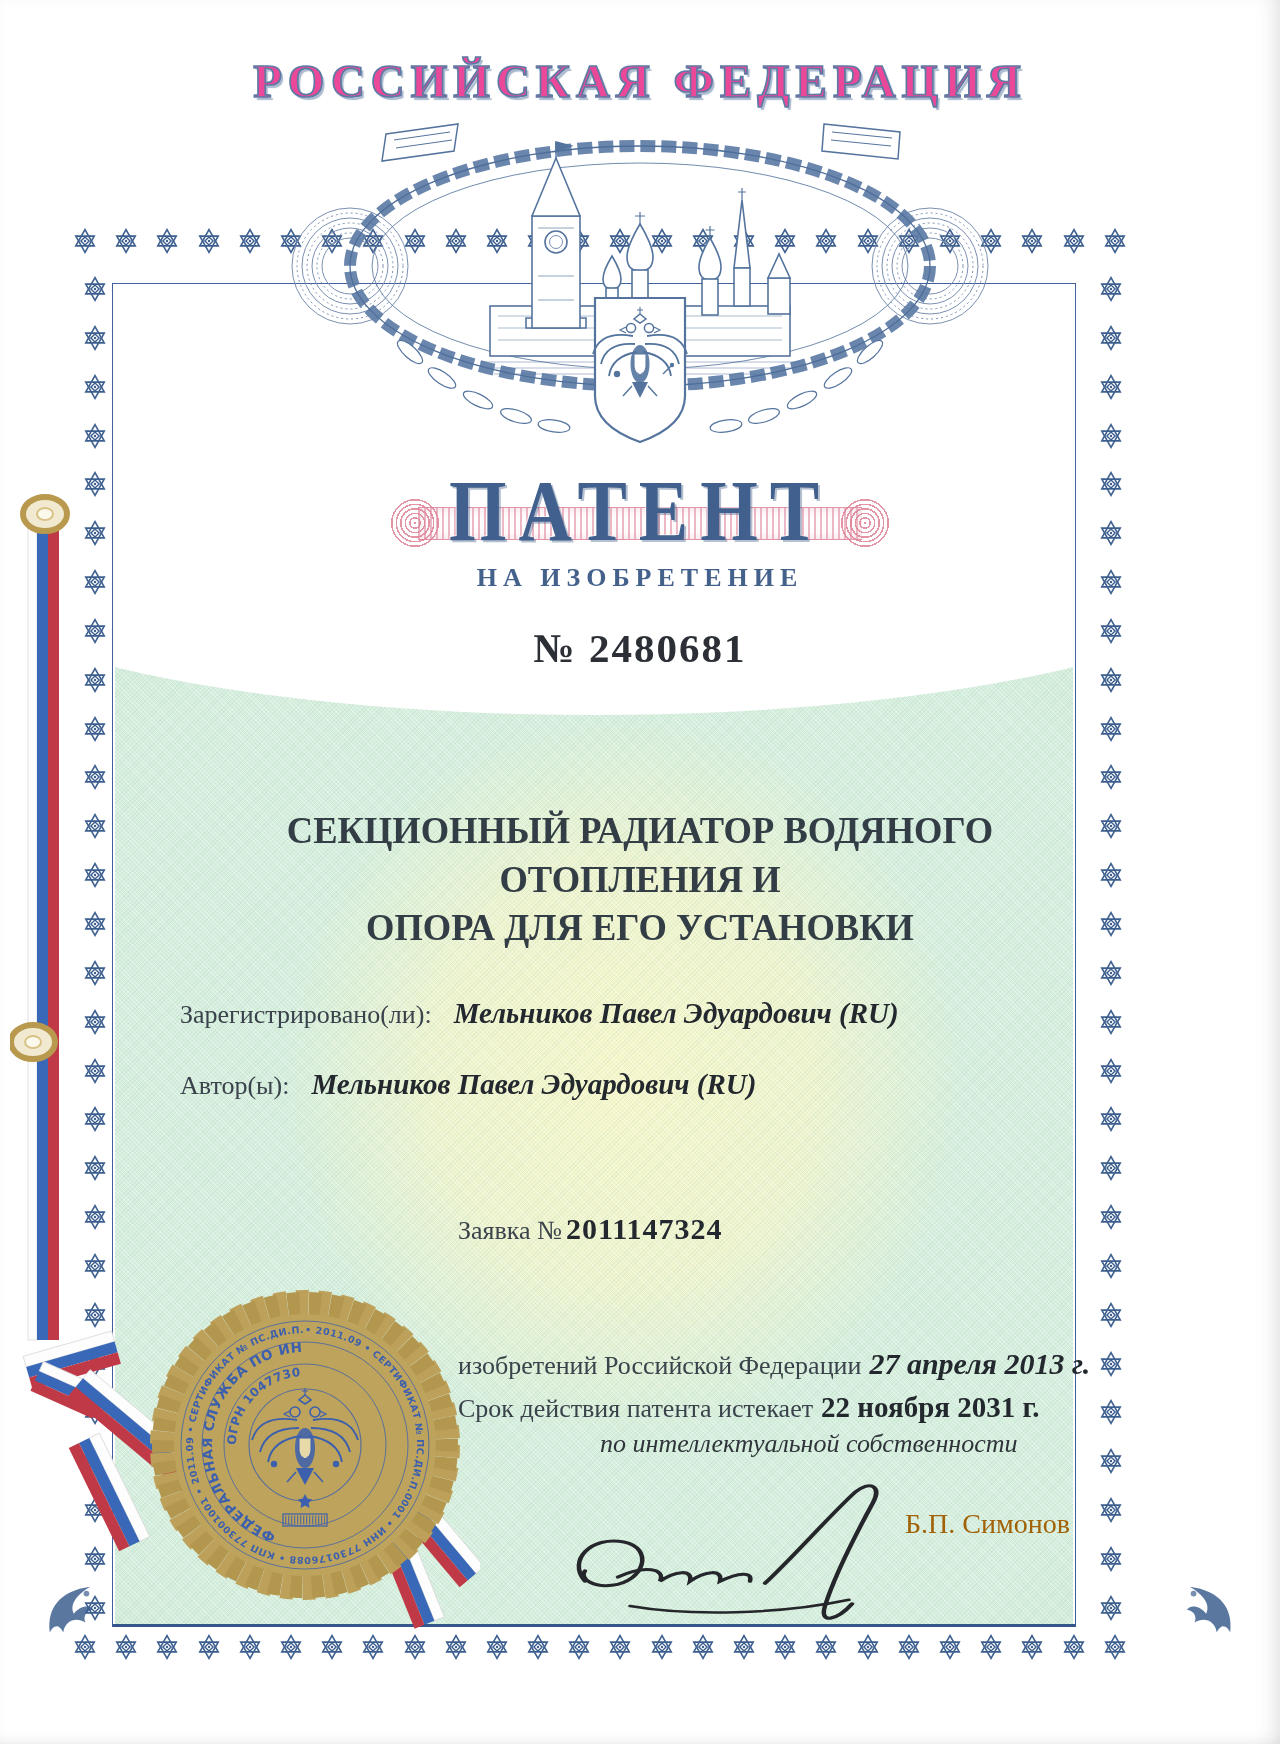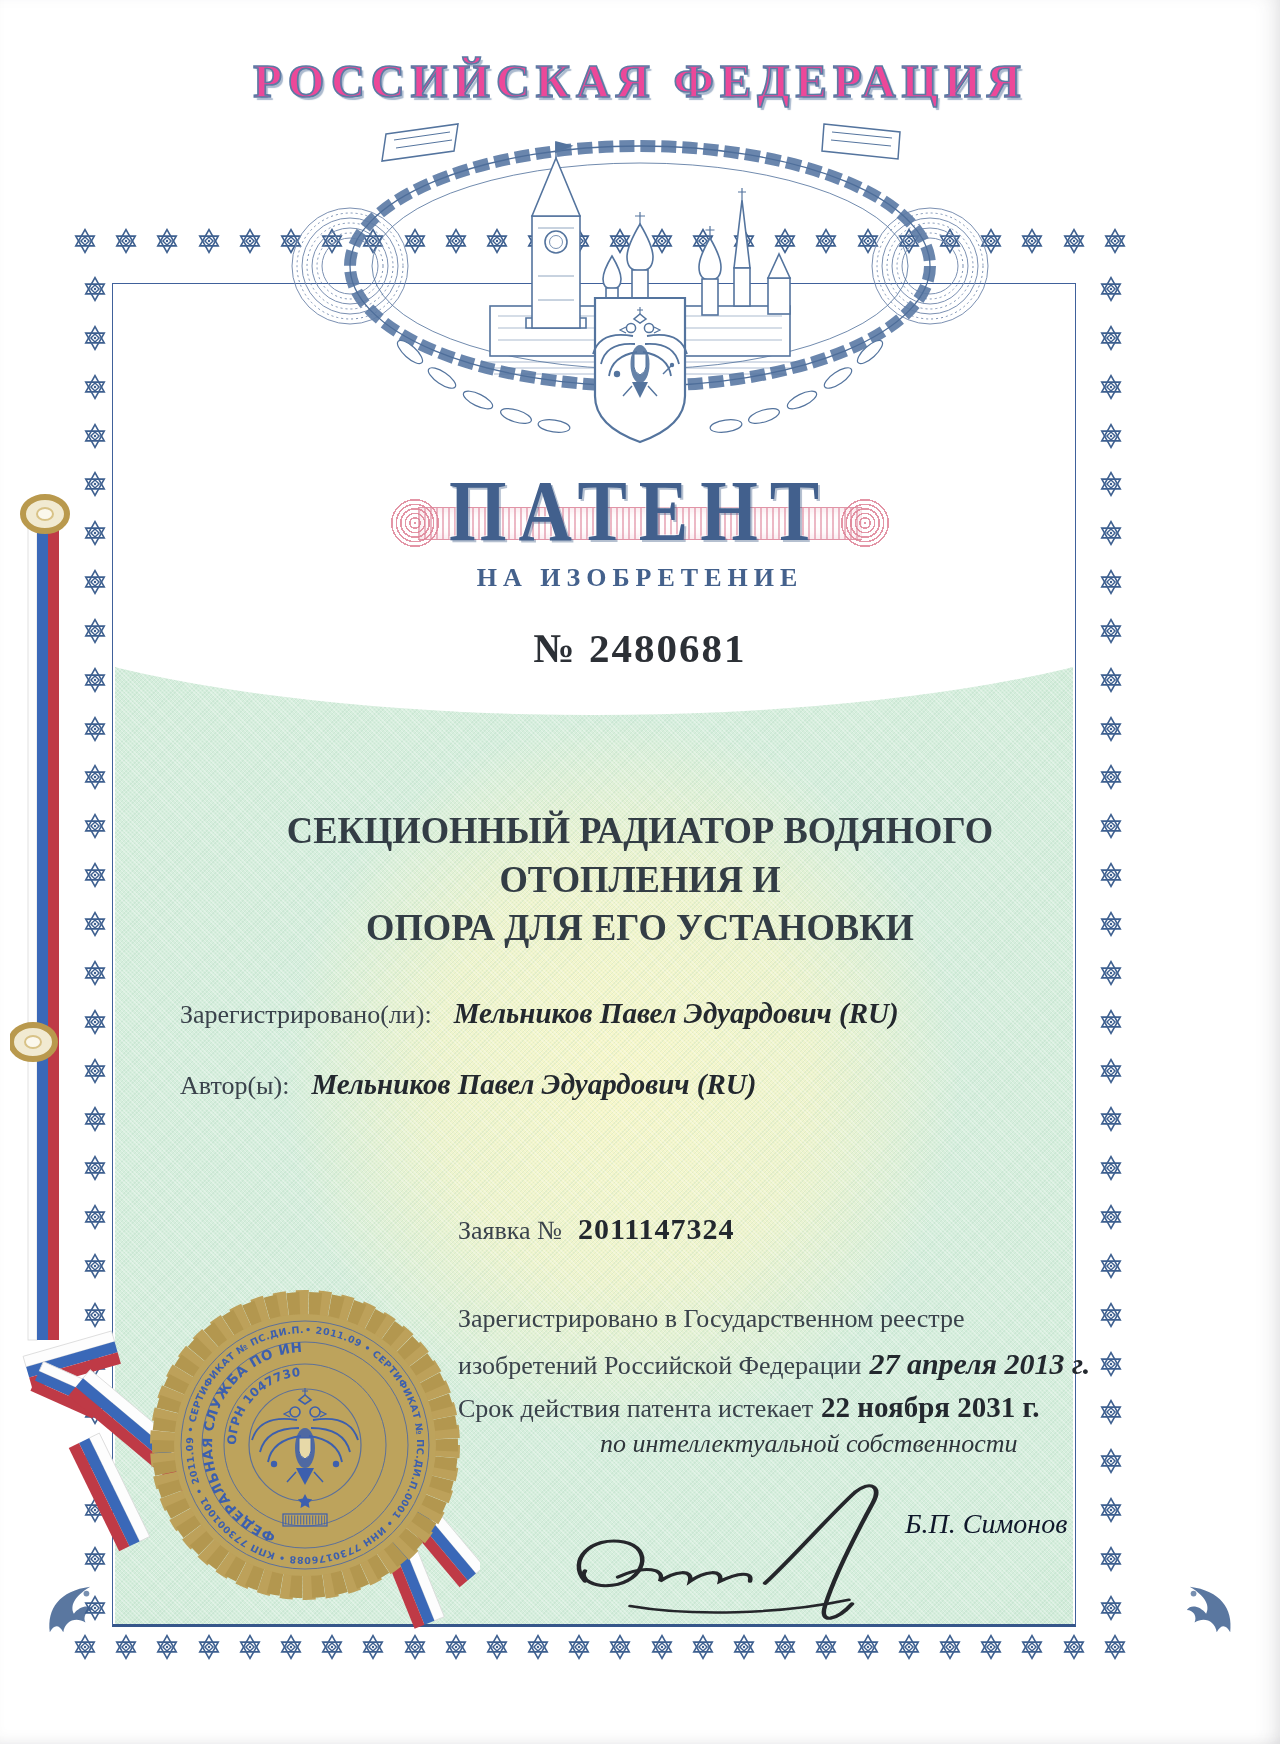--- a/index.html
+++ b/index.html
@@ -49,28 +49,28 @@
   .patent-number{left:0;top:624px;width:100%;text-align:center;font-weight:bold;font-size:41px;
     color:#2c3036;letter-spacing:2px;}
   
   .invention-title{left:160px;top:806px;width:960px;text-align:center;font-weight:bold;
     font-size:38px;line-height:1.28;color:#333d45;transform:scaleX(.96);transform-origin:50% 0;}
   .field-row{font-size:26px;color:#3a424b;}
   .field-row .val{font-weight:bold;font-style:italic;font-size:29px;color:#23282e;margin-left:10px;padding-left:12px;}
   #holder-row{left:180px;top:997px;}
   #author-row{left:180px;top:1068px;}
   .app-row{left:458px;font-size:26px;color:#3a424b;}
-  .app-row .num{font-weight:bold;font-size:30px;color:#23282e;margin-left:16px;letter-spacing:1px;}
+  .app-row .num{font-weight:bold;font-size:30px;color:#23282e;margin-left:4px;letter-spacing:1px;}
   .app-row .date{font-weight:bold;font-size:29px;color:#23282e;margin-left:8px;}
   .app-row .date.it{font-style:italic;font-size:30px;}
   #app-line{top:1212px;} #priority-line{top:1258px;} #reg-line1{top:1304px;}
   #reg-line2{top:1347px;} #expiry-line{top:1391px;}
   .officials{left:600px;top:1426px;width:420px;font-style:italic;font-size:26px;
     line-height:1.38;color:#2e343a;}
-  .sig-name{left:905px;top:1508px;font-style:italic;font-size:28px;color:#0f172a;text-align:right;}
+  .sig-name{left:905px;top:1508px;font-size:28px;color:#a16207;text-align:right;}
   
   .seal-text{font-family:"DejaVu Sans","Liberation Sans",sans-serif;font-weight:bold;fill:#3c5fae;}
 </style>
 </head>
 <body>
 
 <div class="page">
 
   <div class="abs green-panel"></div>
 
@@ -852,21 +852,20 @@
   <div class="abs field-row" id="holder-row">
     <span>Зарегистрировано(ли):</span><span class="val">Мельников Павел Эдуардович (RU)</span>
   </div>
   <div class="abs field-row" id="author-row">
     <span>Автор(ы):</span><span class="val">Мельников Павел Эдуардович (RU)</span>
   </div>
 
   <div class="abs app-row" id="app-line">
     <span>Заявка №</span><span class="num">2011147324</span>
   </div>
-  <div class="abs app-row" id="reg-line1">Зарегистрировано в Государственном реестре</div>
   <div class="abs app-row" id="reg-line2">
     <span>изобретений Российской Федерации</span><span class="date it">27 апреля 2013 г.</span>
   </div>
   <div class="abs app-row" id="expiry-line">
     <span>Срок действия патента истекает</span><span class="date">22 ноября 2031 г.</span>
   </div>
 
   <div class="abs officials">
     <div>по интеллектуальной собственности</div>
   </div>

